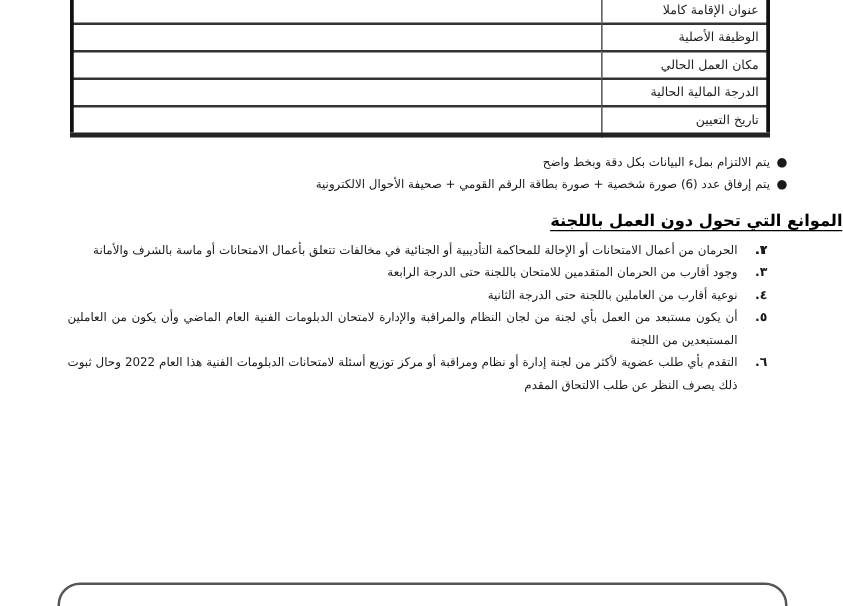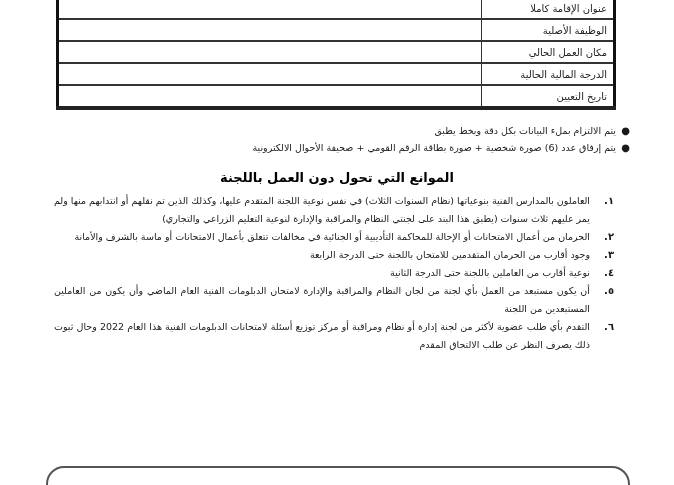--- a/index.html
+++ b/index.html
@@ -23,23 +23,23 @@
   }
   .form-table td.label { width: 119px; text-align: right; border-left: 1.5px solid #333; }
   .form-table td.value { }
   .notes {
     position: absolute; right: 44px; top: 122px; width: 420px;
     direction: rtl; margin: 0; padding: 0; list-style: none;
   }
   .notes li { font-size: 9.5px; height: 17px; line-height: 17px; position: relative; padding-right: 14px; }
   .notes li .bullet { position: absolute; right: 0; top: 0; font-size: 10px; }
   .heading {
-    position: absolute; left: 0; right: 0; top: 170px; text-align: center;
+    position: absolute; left: 0; right: 0; top: 170px; text-align: right;
     font-size: 13px; font-weight: bold; direction: rtl;
-    text-underline-offset: 3px; color: #000;
+    text-decoration: underline; text-underline-offset: 3px; color: #000;
   }
   .items {
     position: absolute; left: 54px; right: 60px; top: 192px;
     direction: rtl; margin: 0; padding: 0; list-style: none;
   }
   .items li { font-size: 9.5px; line-height: 18px; position: relative; padding-right: 24px; text-align: justify; }
   .items li .num { position: absolute; right: 0; top: 0; font-weight: bold; font-size: 10px; }
   .box {
     position: absolute; left: 46px; right: 44px; top: 466px; height: 60px;
     border: 2px solid #555; border-radius: 18px;
@@ -69,34 +69,33 @@
     <tr>
       <td class="label">تاريخ التعيين</td>
       <td class="value"></td>
     </tr>
   </tbody>
 </table>
 
 <ul class="notes">
   <li>
     <span class="bullet">●</span>
-    <span>يتم الالتزام بملء البيانات بكل دقة وبخط يطبق</span>
+    <span>يتم الالتزام بملء البيانات بكل دقة وبخط واضح</span>
   </li>
   <li>
     <span class="bullet">●</span>
     <span>يتم إرفاق عدد (6) صورة شخصية + صورة بطاقة الرقم القومي + صحيفة الأحوال الالكترونية</span>
   </li>
 </ul>
 
 <div class="heading">الموانع التي تحول دون العمل باللجنة</div>
 
 <ol class="items">
   <li>
     <span class="num">١.</span>
-    <span>العاملون بالمدارس الفنية بنوعياتها (نظام السنوات الثلاث) في نفس نوعية اللجنة المتقدم عليها، وكذلك الذين تم نقلهم أو انتدابهم منها ولم يمر عليهم ثلاث سنوات (يطبق هذا البند على لجنتي النظام والمراقبة والإدارة لنوعية التعليم الزراعي والتجاري)</span>
   </li>
   <li>
     <span class="num">٢.</span>
     <span>الحرمان من أعمال الامتحانات أو الإحالة للمحاكمة التأديبية أو الجنائية في مخالفات تتعلق بأعمال الامتحانات أو ماسة بالشرف والأمانة</span>
   </li>
   <li>
     <span class="num">٣.</span>
     <span>وجود أقارب من الحرمان المتقدمين للامتحان باللجنة حتى الدرجة الرابعة</span>
   </li>
   <li>

